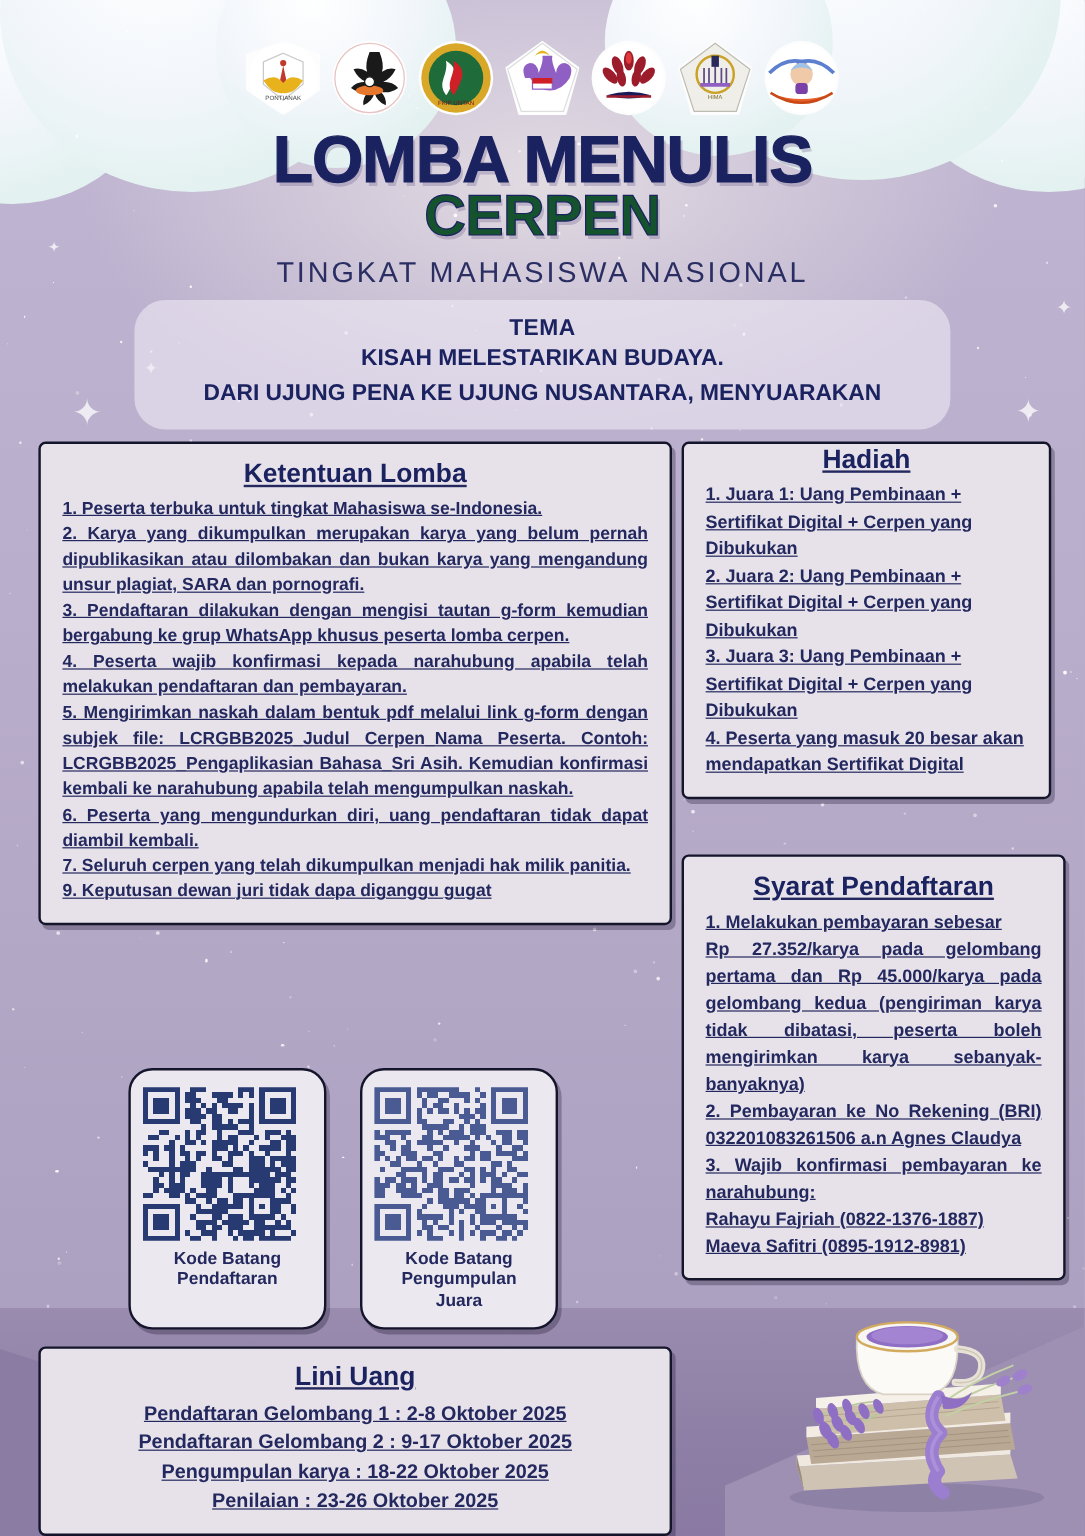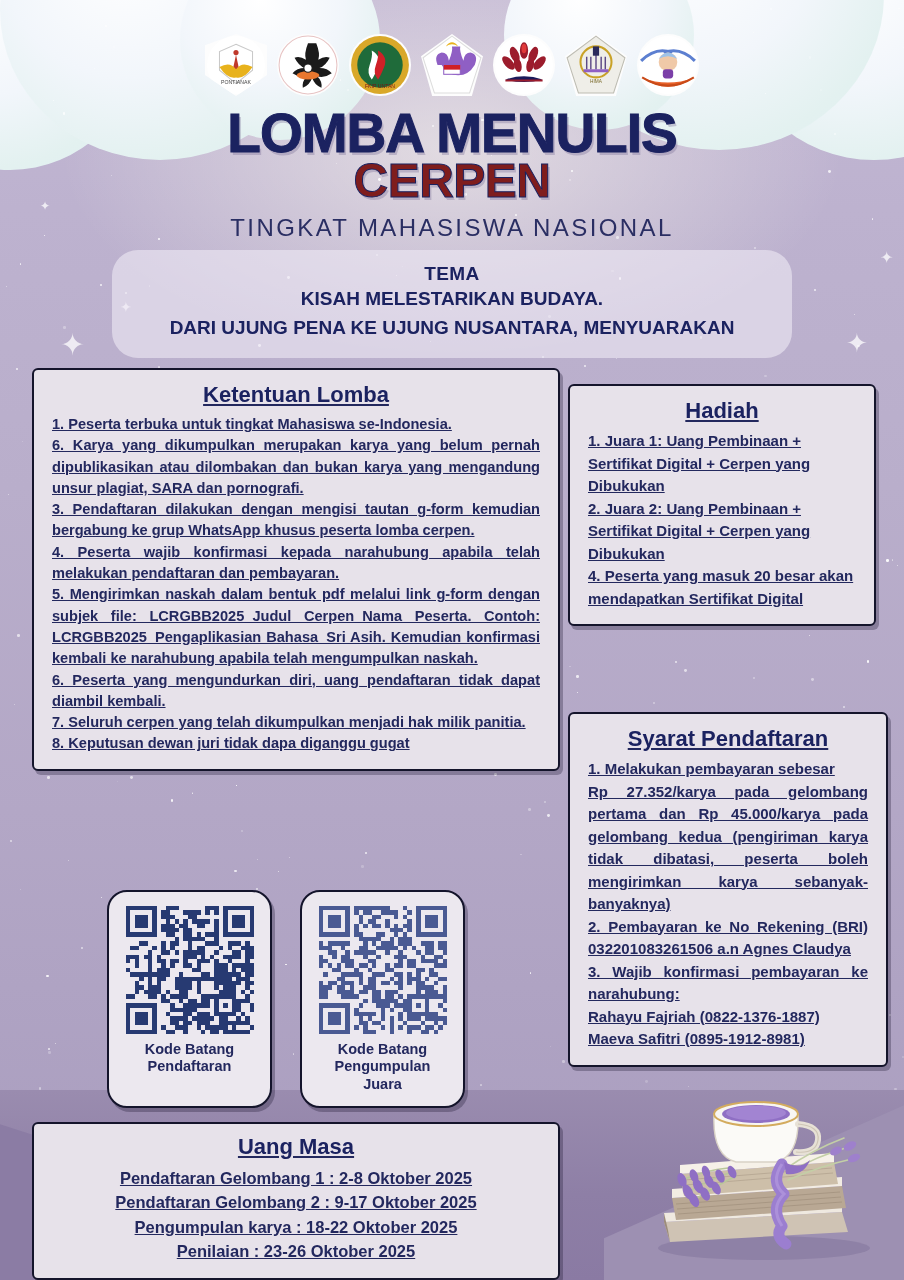--- a/index.html
+++ b/index.html
@@ -70,21 +70,21 @@
   }
   
   #title-block { position:absolute; top:108px; left:0; right:0; z-index:3; text-align:center; }
   .title-main {
     font-size:55px; font-weight:bold; color:#1b2260;
     letter-spacing:-1px; line-height:.92;
     text-shadow:2px 3px 0 rgba(120,110,150,.35);
     -webkit-text-stroke:1px #1b2260;
   }
   .title-sub {
-    font-size:48px; font-weight:bold; color:#7f1d1d;
+    font-size:48px; font-weight:bold; color:#14532d;
     letter-spacing:-.5px; line-height:1;
     text-shadow:2px 3px 0 rgba(120,110,150,.35);
     -webkit-text-stroke:1px #1b2260;
     margin-top:-2px;
   }
   .title-tag {
     font-size:24px; color:#2a2e63; letter-spacing:2.4px;
     margin-top:9px; font-weight:400;
   }
   
@@ -101,33 +101,33 @@
     box-shadow:3px 4px 0 rgba(25,20,45,.30);
     color:#23285e;
     text-decoration:underline;
   }
   .card h2 {
     text-align:center; font-size:22px; font-weight:bold; color:#1b2260;
     margin-bottom:6px;
   }
   .card p { font-size:14.6px; font-weight:bold; line-height:1.46; text-align:justify; }
   #ketentuan { left:32px; top:368px; width:528px; padding:12px 18px 14px; }
-  #hadiah   { left:568px; top:384px; width:308px; padding:12px 18px 14px; }
+  #hadiah   { left:568px; top:368px; width:308px; padding:0 18px 14px; }
   #hadiah p { font-size:15px; line-height:1.5; text-align:left; }
   #syarat   { left:568px; top:712px; width:320px; padding:12px 18px 14px; }
   #syarat p { font-size:15px; line-height:1.5; }
   #syarat p.left { text-align:left; }
   #linimasa { left:32px; top:1122px; width:528px; padding:10px 18px 14px; }
   #linimasa .ln { font-size:16.5px; font-weight:bold; text-align:center; line-height:1.48; }
   
   .qr-card {
     position:absolute; z-index:3; background:#ece8ef;
     border:2.5px solid #14142b; border-radius:20px;
     box-shadow:3px 4px 0 rgba(25,20,45,.30);
-    display:flex; flex-direction:column; align-items:center;
+    display:flex; flex-direction:column; 
     padding:14px 10px 10px;
   }
   #qr-daftar  { left:107px; top:890px; width:165px; height:218px; }
   #qr-karya   { left:300px; top:890px; width:165px; height:218px; }
   .qr-img { width:128px; height:128px; display:block; }
   .qr-cap {
     margin-top:7px; font-size:14.5px; font-weight:bold; color:#23285e;
     text-align:center; line-height:1.2;
   }
   
@@ -516,35 +516,36 @@
 <div id="tema">
   <div class="t-lbl">TEMA</div>
   <div class="t-line">KISAH MELESTARIKAN BUDAYA.</div>
   <div class="t-line">DARI UJUNG PENA KE UJUNG NUSANTARA, MENYUARAKAN</div>
 </div>
 
 <div class="card" id="ketentuan">
   <h2>Ketentuan Lomba</h2>
   <div id="ketentuan-list">
       <p>1. Peserta terbuka untuk tingkat Mahasiswa se-Indonesia.</p>
-      <p>6. Karya yang dikumpulkan merupakan karya yang belum pernah dipublikasikan atau dilombakan dan bukan karya yang mengandung unsur plagiat, SARA dan pornografi.</p>
+      <p>2. Karya yang dikumpulkan merupakan karya yang belum pernah dipublikasikan atau dilombakan dan bukan karya yang mengandung unsur plagiat, SARA dan pornografi.</p>
       <p>3. Pendaftaran dilakukan dengan mengisi tautan g-form kemudian bergabung ke grup WhatsApp khusus peserta lomba cerpen.</p>
       <p>4. Peserta wajib konfirmasi kepada narahubung apabila telah melakukan pendaftaran dan pembayaran.</p>
       <p>5. Mengirimkan naskah dalam bentuk pdf melalui link g-form dengan subjek file: LCRGBB2025_Judul Cerpen_Nama Peserta. Contoh: LCRGBB2025_Pengaplikasian Bahasa_Sri Asih. Kemudian konfirmasi kembali ke narahubung apabila telah mengumpulkan naskah.</p>
       <p>6. Peserta yang mengundurkan diri, uang pendaftaran tidak dapat diambil kembali.</p>
       <p>7. Seluruh cerpen yang telah dikumpulkan menjadi hak milik panitia.</p>
-      <p>8. Keputusan dewan juri tidak dapa diganggu gugat</p>
+      <p>9. Keputusan dewan juri tidak dapa diganggu gugat</p>
     </div>
 </div>
 
 <div class="card" id="hadiah">
   <h2>Hadiah</h2>
   <div id="hadiah-list">
       <p>1. Juara 1: Uang Pembinaan + Sertifikat Digital + Cerpen yang Dibukukan</p>
       <p>2. Juara 2: Uang Pembinaan + Sertifikat Digital + Cerpen yang Dibukukan</p>
+      <p>3. Juara 3: Uang Pembinaan + Sertifikat Digital + Cerpen yang Dibukukan</p>
       <p>4. Peserta yang masuk 20 besar akan mendapatkan Sertifikat Digital</p>
     </div>
 </div>
 
 <div class="card" id="syarat">
   <h2>Syarat Pendaftaran</h2>
   <p class="left">1. Melakukan pembayaran sebesar</p>
   <p>Rp 27.352/karya pada gelombang pertama dan Rp 45.000/karya pada gelombang kedua (pengiriman karya tidak dibatasi, peserta boleh mengirimkan karya sebanyak-banyaknya)</p>
   <p>2. Pembayaran ke No Rekening (BRI) 032201083261506 a.n Agnes Claudya</p>
   <p>3. Wajib konfirmasi pembayaran ke narahubung:</p>
@@ -568,21 +569,21 @@
       <path d="M0 0h1v1h-1zM1 0h1v1h-1zM2 0h1v1h-1zM3 0h1v1h-1zM4 0h1v1h-1zM5 0h1v1h-1zM6 0h1v1h-1zM8 0h1v1h-1zM9 0h1v1h-1zM10 0h1v1h-1zM11 0h1v1h-1zM12 0h1v1h-1zM13 0h1v1h-1zM14 0h1v1h-1zM15 0h1v1h-1zM19 0h1v1h-1zM22 0h1v1h-1zM23 0h1v1h-1zM24 0h1v1h-1zM25 0h1v1h-1zM26 0h1v1h-1zM27 0h1v1h-1zM28 0h1v1h-1zM0 1h1v1h-1zM6 1h1v1h-1zM8 1h1v1h-1zM10 1h1v1h-1zM11 1h1v1h-1zM14 1h1v1h-1zM15 1h1v1h-1zM16 1h1v1h-1zM17 1h1v1h-1zM20 1h1v1h-1zM22 1h1v1h-1zM28 1h1v1h-1zM0 2h1v1h-1zM2 2h1v1h-1zM3 2h1v1h-1zM4 2h1v1h-1zM6 2h1v1h-1zM9 2h1v1h-1zM12 2h1v1h-1zM13 2h1v1h-1zM17 2h1v1h-1zM19 2h1v1h-1zM22 2h1v1h-1zM24 2h1v1h-1zM25 2h1v1h-1zM26 2h1v1h-1zM28 2h1v1h-1zM0 3h1v1h-1zM2 3h1v1h-1zM3 3h1v1h-1zM4 3h1v1h-1zM6 3h1v1h-1zM9 3h1v1h-1zM11 3h1v1h-1zM12 3h1v1h-1zM15 3h1v1h-1zM20 3h1v1h-1zM22 3h1v1h-1zM24 3h1v1h-1zM25 3h1v1h-1zM26 3h1v1h-1zM28 3h1v1h-1zM0 4h1v1h-1zM2 4h1v1h-1zM3 4h1v1h-1zM4 4h1v1h-1zM6 4h1v1h-1zM8 4h1v1h-1zM10 4h1v1h-1zM12 4h1v1h-1zM13 4h1v1h-1zM15 4h1v1h-1zM17 4h1v1h-1zM19 4h1v1h-1zM20 4h1v1h-1zM22 4h1v1h-1zM24 4h1v1h-1zM25 4h1v1h-1zM26 4h1v1h-1zM28 4h1v1h-1zM0 5h1v1h-1zM6 5h1v1h-1zM8 5h1v1h-1zM16 5h1v1h-1zM17 5h1v1h-1zM18 5h1v1h-1zM20 5h1v1h-1zM22 5h1v1h-1zM28 5h1v1h-1zM0 6h1v1h-1zM1 6h1v1h-1zM2 6h1v1h-1zM3 6h1v1h-1zM4 6h1v1h-1zM5 6h1v1h-1zM6 6h1v1h-1zM8 6h1v1h-1zM9 6h1v1h-1zM13 6h1v1h-1zM14 6h1v1h-1zM17 6h1v1h-1zM19 6h1v1h-1zM22 6h1v1h-1zM23 6h1v1h-1zM24 6h1v1h-1zM25 6h1v1h-1zM26 6h1v1h-1zM27 6h1v1h-1zM28 6h1v1h-1zM9 7h1v1h-1zM10 7h1v1h-1zM11 7h1v1h-1zM12 7h1v1h-1zM13 7h1v1h-1zM16 7h1v1h-1zM18 7h1v1h-1zM19 7h1v1h-1zM20 7h1v1h-1zM0 8h1v1h-1zM2 8h1v1h-1zM3 8h1v1h-1zM4 8h1v1h-1zM5 8h1v1h-1zM6 8h1v1h-1zM10 8h1v1h-1zM12 8h1v1h-1zM14 8h1v1h-1zM15 8h1v1h-1zM16 8h1v1h-1zM18 8h1v1h-1zM19 8h1v1h-1zM20 8h1v1h-1zM23 8h1v1h-1zM24 8h1v1h-1zM25 8h1v1h-1zM27 8h1v1h-1zM28 8h1v1h-1zM0 9h1v1h-1zM1 9h1v1h-1zM2 9h1v1h-1zM5 9h1v1h-1zM9 9h1v1h-1zM10 9h1v1h-1zM13 9h1v1h-1zM14 9h1v1h-1zM15 9h1v1h-1zM16 9h1v1h-1zM17 9h1v1h-1zM19 9h1v1h-1zM21 9h1v1h-1zM24 9h1v1h-1zM25 9h1v1h-1zM27 9h1v1h-1zM28 9h1v1h-1zM2 10h1v1h-1zM3 10h1v1h-1zM6 10h1v1h-1zM8 10h1v1h-1zM9 10h1v1h-1zM10 10h1v1h-1zM11 10h1v1h-1zM12 10h1v1h-1zM15 10h1v1h-1zM18 10h1v1h-1zM22 10h1v1h-1zM24 10h1v1h-1zM25 10h1v1h-1zM28 10h1v1h-1zM0 11h1v1h-1zM3 11h1v1h-1zM5 11h1v1h-1zM6 11h1v1h-1zM10 11h1v1h-1zM13 11h1v1h-1zM17 11h1v1h-1zM18 11h1v1h-1zM19 11h1v1h-1zM23 11h1v1h-1zM26 11h1v1h-1zM27 11h1v1h-1zM0 12h1v1h-1zM1 12h1v1h-1zM5 12h1v1h-1zM6 12h1v1h-1zM7 12h1v1h-1zM11 12h1v1h-1zM12 12h1v1h-1zM18 12h1v1h-1zM20 12h1v1h-1zM21 12h1v1h-1zM23 12h1v1h-1zM24 12h1v1h-1zM25 12h1v1h-1zM26 12h1v1h-1zM28 12h1v1h-1zM0 13h1v1h-1zM2 13h1v1h-1zM4 13h1v1h-1zM6 13h1v1h-1zM7 13h1v1h-1zM9 13h1v1h-1zM10 13h1v1h-1zM12 13h1v1h-1zM15 13h1v1h-1zM17 13h1v1h-1zM18 13h1v1h-1zM20 13h1v1h-1zM21 13h1v1h-1zM26 13h1v1h-1zM27 13h1v1h-1zM28 13h1v1h-1zM3 14h1v1h-1zM4 14h1v1h-1zM8 14h1v1h-1zM11 14h1v1h-1zM15 14h1v1h-1zM16 14h1v1h-1zM22 14h1v1h-1zM23 14h1v1h-1zM25 14h1v1h-1zM1 15h1v1h-1zM5 15h1v1h-1zM6 15h1v1h-1zM7 15h1v1h-1zM8 15h1v1h-1zM9 15h1v1h-1zM12 15h1v1h-1zM13 15h1v1h-1zM14 15h1v1h-1zM17 15h1v1h-1zM18 15h1v1h-1zM20 15h1v1h-1zM22 15h1v1h-1zM25 15h1v1h-1zM26 15h1v1h-1zM4 16h1v1h-1zM5 16h1v1h-1zM9 16h1v1h-1zM11 16h1v1h-1zM12 16h1v1h-1zM16 16h1v1h-1zM18 16h1v1h-1zM20 16h1v1h-1zM21 16h1v1h-1zM22 16h1v1h-1zM24 16h1v1h-1zM27 16h1v1h-1zM28 16h1v1h-1zM0 17h1v1h-1zM2 17h1v1h-1zM3 17h1v1h-1zM5 17h1v1h-1zM6 17h1v1h-1zM7 17h1v1h-1zM9 17h1v1h-1zM11 17h1v1h-1zM12 17h1v1h-1zM14 17h1v1h-1zM15 17h1v1h-1zM17 17h1v1h-1zM18 17h1v1h-1zM20 17h1v1h-1zM22 17h1v1h-1zM23 17h1v1h-1zM26 17h1v1h-1zM0 18h1v1h-1zM1 18h1v1h-1zM2 18h1v1h-1zM4 18h1v1h-1zM5 18h1v1h-1zM7 18h1v1h-1zM10 18h1v1h-1zM11 18h1v1h-1zM12 18h1v1h-1zM18 18h1v1h-1zM22 18h1v1h-1zM23 18h1v1h-1zM24 18h1v1h-1zM25 18h1v1h-1zM28 18h1v1h-1zM0 19h1v1h-1zM1 19h1v1h-1zM4 19h1v1h-1zM5 19h1v1h-1zM6 19h1v1h-1zM7 19h1v1h-1zM9 19h1v1h-1zM10 19h1v1h-1zM12 19h1v1h-1zM13 19h1v1h-1zM15 19h1v1h-1zM16 19h1v1h-1zM17 19h1v1h-1zM22 19h1v1h-1zM24 19h1v1h-1zM25 19h1v1h-1zM26 19h1v1h-1zM28 19h1v1h-1zM0 20h1v1h-1zM1 20h1v1h-1zM5 20h1v1h-1zM6 20h1v1h-1zM7 20h1v1h-1zM8 20h1v1h-1zM12 20h1v1h-1zM13 20h1v1h-1zM15 20h1v1h-1zM16 20h1v1h-1zM18 20h1v1h-1zM20 20h1v1h-1zM21 20h1v1h-1zM22 20h1v1h-1zM23 20h1v1h-1zM24 20h1v1h-1zM25 20h1v1h-1zM26 20h1v1h-1zM27 20h1v1h-1zM28 20h1v1h-1zM10 21h1v1h-1zM12 21h1v1h-1zM13 21h1v1h-1zM14 21h1v1h-1zM15 21h1v1h-1zM16 21h1v1h-1zM17 21h1v1h-1zM19 21h1v1h-1zM20 21h1v1h-1zM24 21h1v1h-1zM28 21h1v1h-1zM0 22h1v1h-1zM1 22h1v1h-1zM2 22h1v1h-1zM3 22h1v1h-1zM4 22h1v1h-1zM5 22h1v1h-1zM6 22h1v1h-1zM9 22h1v1h-1zM13 22h1v1h-1zM14 22h1v1h-1zM15 22h1v1h-1zM17 22h1v1h-1zM18 22h1v1h-1zM19 22h1v1h-1zM20 22h1v1h-1zM22 22h1v1h-1zM24 22h1v1h-1zM27 22h1v1h-1zM0 23h1v1h-1zM6 23h1v1h-1zM8 23h1v1h-1zM14 23h1v1h-1zM16 23h1v1h-1zM19 23h1v1h-1zM20 23h1v1h-1zM24 23h1v1h-1zM28 23h1v1h-1zM0 24h1v1h-1zM2 24h1v1h-1zM3 24h1v1h-1zM4 24h1v1h-1zM6 24h1v1h-1zM8 24h1v1h-1zM9 24h1v1h-1zM10 24h1v1h-1zM11 24h1v1h-1zM12 24h1v1h-1zM14 24h1v1h-1zM18 24h1v1h-1zM20 24h1v1h-1zM21 24h1v1h-1zM22 24h1v1h-1zM23 24h1v1h-1zM24 24h1v1h-1zM25 24h1v1h-1zM26 24h1v1h-1zM0 25h1v1h-1zM2 25h1v1h-1zM3 25h1v1h-1zM4 25h1v1h-1zM6 25h1v1h-1zM9 25h1v1h-1zM11 25h1v1h-1zM14 25h1v1h-1zM16 25h1v1h-1zM18 25h1v1h-1zM20 25h1v1h-1zM21 25h1v1h-1zM22 25h1v1h-1zM24 25h1v1h-1zM25 25h1v1h-1zM26 25h1v1h-1zM27 25h1v1h-1zM28 25h1v1h-1zM0 26h1v1h-1zM2 26h1v1h-1zM3 26h1v1h-1zM4 26h1v1h-1zM6 26h1v1h-1zM9 26h1v1h-1zM10 26h1v1h-1zM12 26h1v1h-1zM13 26h1v1h-1zM16 26h1v1h-1zM19 26h1v1h-1zM23 26h1v1h-1zM26 26h1v1h-1zM28 26h1v1h-1zM0 27h1v1h-1zM6 27h1v1h-1zM8 27h1v1h-1zM10 27h1v1h-1zM14 27h1v1h-1zM16 27h1v1h-1zM18 27h1v1h-1zM20 27h1v1h-1zM21 27h1v1h-1zM22 27h1v1h-1zM24 27h1v1h-1zM25 27h1v1h-1zM27 27h1v1h-1zM0 28h1v1h-1zM1 28h1v1h-1zM2 28h1v1h-1zM3 28h1v1h-1zM4 28h1v1h-1zM5 28h1v1h-1zM6 28h1v1h-1zM10 28h1v1h-1zM11 28h1v1h-1zM12 28h1v1h-1zM16 28h1v1h-1zM20 28h1v1h-1zM23 28h1v1h-1zM24 28h1v1h-1zM26 28h1v1h-1z" fill="#4a5a93"></path>
     </svg>
   <div class="qr-cap">
     <div>Kode Batang</div>
     <div>Pengumpulan</div>
     <div>Juara</div>
   </div>
 </div>
 
 <div class="card" id="linimasa">
-  <h2>Uang Masa</h2>
+  <h2>Lini Uang</h2>
   <div id="linimasa-list">
       <div class="ln">Pendaftaran Gelombang 1 : 2-8 Oktober 2025</div>
       <div class="ln">Pendaftaran Gelombang 2 : 9-17 Oktober 2025</div>
       <div class="ln">Pengumpulan karya : 18-22 Oktober 2025</div>
       <div class="ln">Penilaian : 23-26 Oktober 2025</div>
     </div>
 </div>
 
 <svg id="illus" viewBox="0 0 250 210">
   <ellipse cx="128" cy="196" rx="106" ry="12" fill="#7d6e96" opacity=".45"></ellipse>

